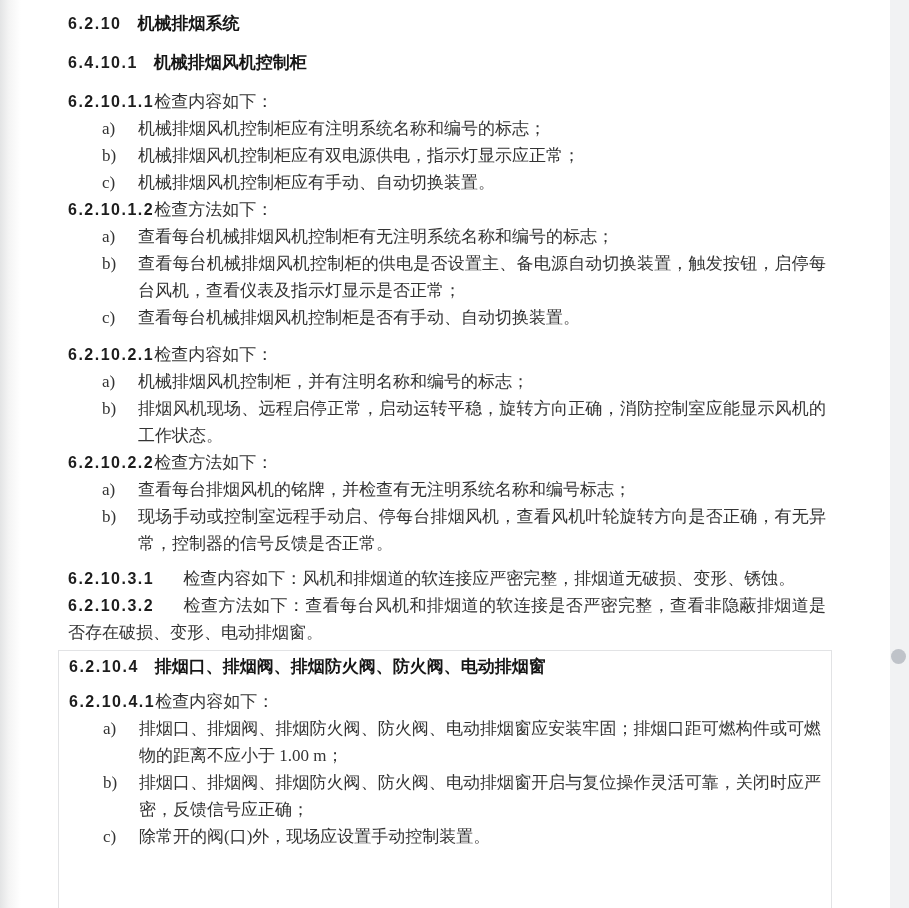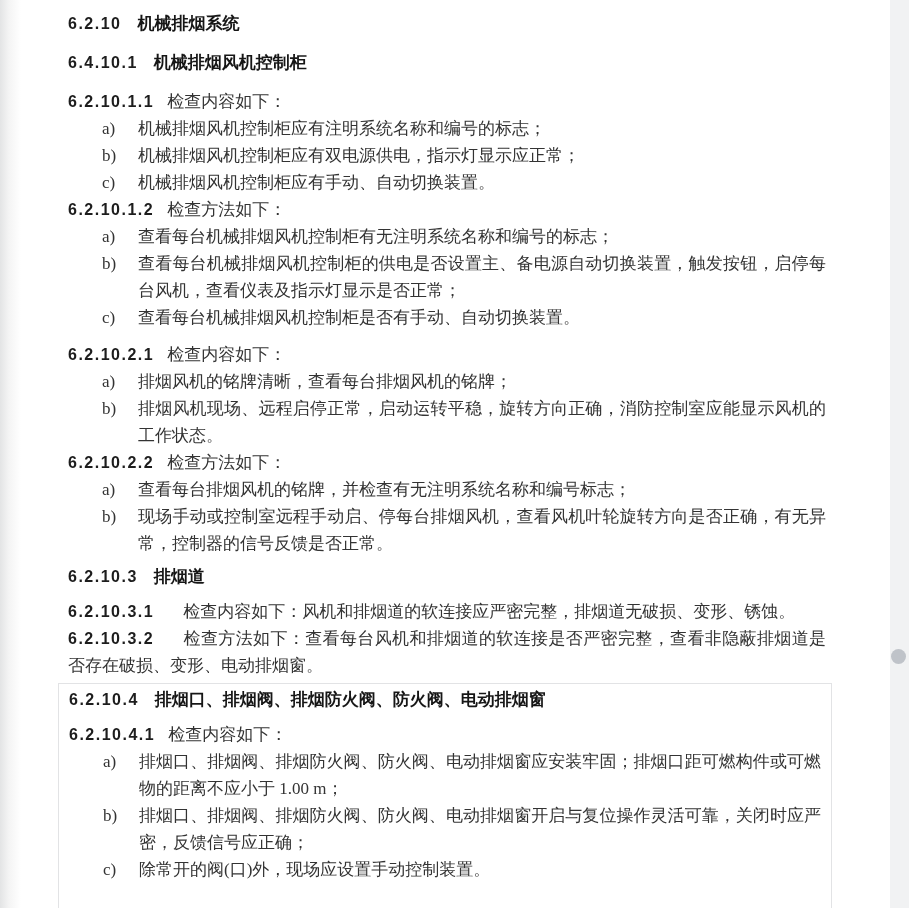--- a/index.html
+++ b/index.html
@@ -41,21 +41,21 @@
   }
   .heading {
     font-family: "Liberation Sans", "DejaVu Sans", sans-serif;
     font-weight: 700;
     color: #161616;
     font-size: 17px;
     line-height: 27px;
   }
   .heading .num { margin-right: 16px; text-align: right; }
   .clause { line-height: 27px; }
-  .clause .num { margin-right: 13px; }
+  .clause .num { margin-right: 0; }
   .para { line-height: 27px; text-align: justify; }
   .para .num { margin-right: 29px; }
   .item { display: flex; line-height: 27px; }
   .item .marker { flex: 0 0 36px; margin-left: 34px; }
   .item .itext { flex: 1; text-align: justify; }
   .hl-box {
     margin-left: -10px;
     width: 774px;
     border: 1px solid #e2e3e5;
     background: #ffffff;
@@ -115,42 +115,39 @@
     <span class="marker">c)</span>
     <span class="itext">查看每台机械排烟风机控制柜是否有手动、自动切换装置。</span>
   </div>
 
 
   <div class="clause mt10">
     <span class="num">6.2.10.2.1</span><span>检查内容如下：</span>
   </div>
   <div class="item">
     <span class="marker">a)</span>
-    <span class="itext">排烟风机的铭牌清晰，查看每台排烟风机的铭牌；</span>
+    <span class="itext">机械排烟风机控制柜，并有注明名称和编号的标志；</span>
   </div>
   <div class="item">
     <span class="marker">b)</span>
     <span class="itext">排烟风机现场、远程启停正常，启动运转平稳，旋转方向正确，消防控制室应能显示风机的工作状态。</span>
   </div>
 
   <div class="clause">
     <span class="num">6.2.10.2.2</span><span>检查方法如下：</span>
   </div>
   <div class="item">
     <span class="marker">a)</span>
     <span class="itext">查看每台排烟风机的铭牌，并检查有无注明系统名称和编号标志；</span>
   </div>
   <div class="item">
     <span class="marker">b)</span>
     <span class="itext">现场手动或控制室远程手动启、停每台排烟风机，查看风机叶轮旋转方向是否正确，有无异常，控制器的信号反馈是否正常。</span>
   </div>
 
-  <div class="heading mt6">
-    <span class="num">6.2.10.3</span><span>排烟道</span>
-  </div>
 
   <div class="para mt8">
     <span class="num">6.2.10.3.1</span><span>检查内容如下：风机和排烟道的软连接应严密完整，排烟道无破损、变形、锈蚀。</span>
   </div>
   <div class="para">
     <span class="num">6.2.10.3.2</span><span>检查方法如下：查看每台风机和排烟道的软连接是否严密完整，查看非隐蔽排烟道是否存在破损、变形、电动排烟窗。</span>
   </div>
 
   <div class="hl-box mt4">
     <div class="heading">

